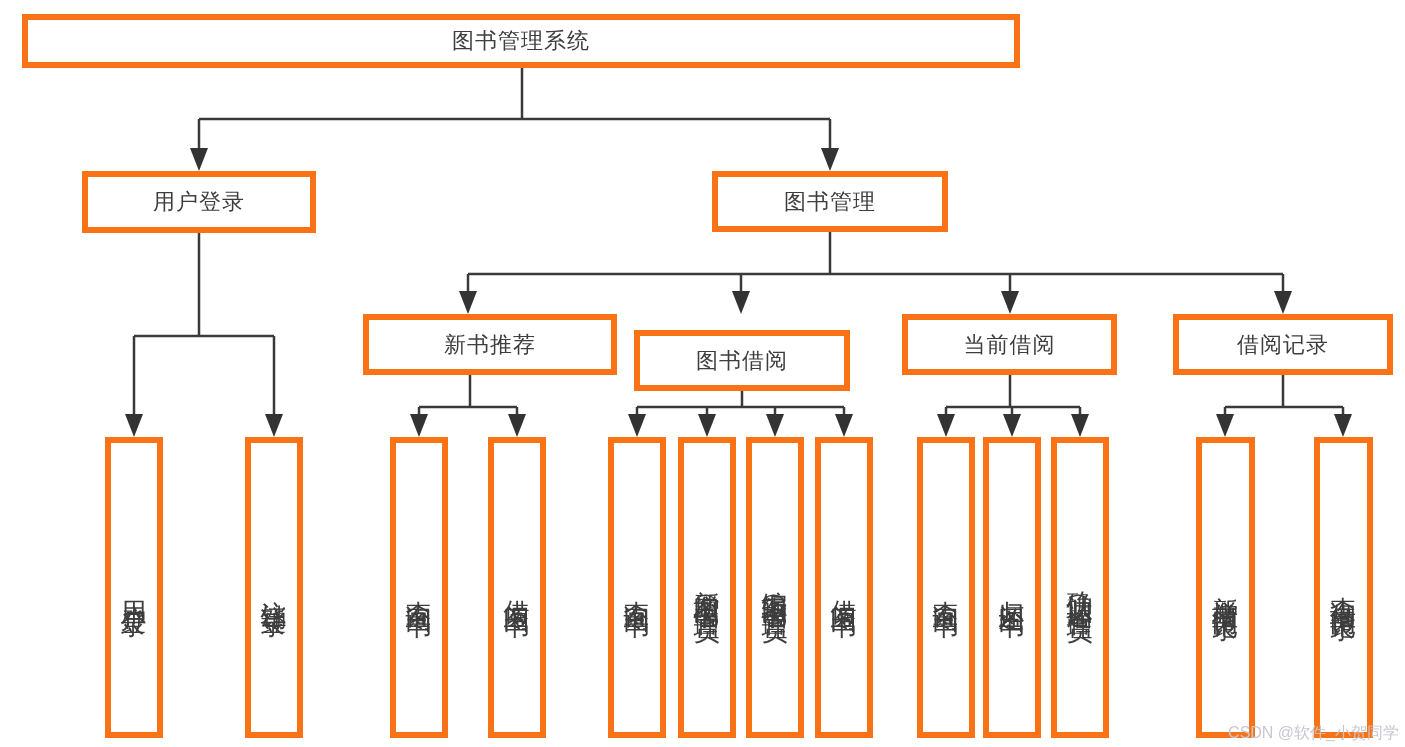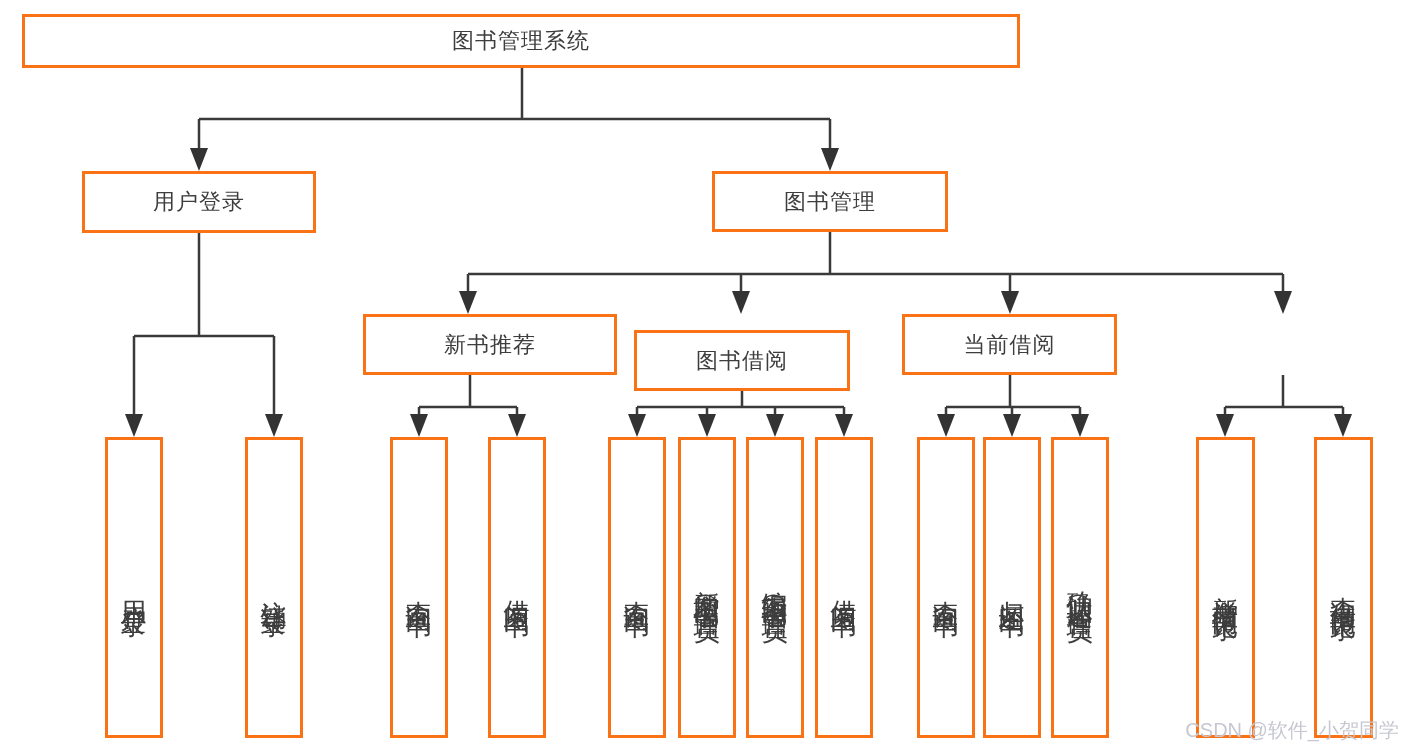--- a/index.html
+++ b/index.html
@@ -23,21 +23,21 @@
     fill: none;
   }
   svg.connectors polygon {
     fill: #333333;
     stroke: none;
   }
   .node {
     position: absolute;
     box-sizing: border-box;
     background: #ffffff;
-    border: 3px solid #f97316;
+    border: 6px solid #f97316;
     color: #3d3d3d;
     display: flex;
     align-items: center;
     justify-content: center;
     text-align: center;
     z-index: 2;
   }
   .node.h {
     font-size: 22px;
     letter-spacing: 1px;
@@ -46,21 +46,21 @@
   .node.v {
     writing-mode: vertical-rl;
     font-size: 26px;
     letter-spacing: 4px;
     line-height: 1;
   }
   .watermark {
     position: absolute;
     right: 6px;
     bottom: 3px;
-    font-size: 20px;
+    font-size: 16px;
     color: #c7c7d1;
     z-index: 3;
     white-space: nowrap;
   }
 </style>
 </head>
 <body>
 
 <div class="stage">
 
@@ -104,20 +104,21 @@
   </svg>
 
   <div class="node h" style="left:22px; top:14px; width:998px; height:54px;">图书管理系统</div>
 
   <div class="node h" style="left:82px; top:171px; width:234px; height:62px;">用户登录</div>
   <div class="node h" style="left:712px; top:171px; width:236px; height:61px;">图书管理</div>
 
   <div class="node h" style="left:363px; top:314px; width:254px; height:61px;">新书推荐</div>
   <div class="node h" style="left:634px; top:330px; width:216px; height:61px;">图书借阅</div>
   <div class="node h" style="left:902px; top:314px; width:215px; height:61px;">当前借阅</div>
+  <div class="node h" style="left:1173px; top:314px; width:220px; height:61px;">借阅记录</div>
 
   <div class="node v" style="left:105px; top:437px; width:58px; height:301px;">用户登录</div>
   <div class="node v" style="left:245px; top:437px; width:58px; height:301px;">注销登录</div>
 
   <div class="node v" style="left:390px; top:437px; width:58px; height:301px;">查询图书</div>
   <div class="node v" style="left:488px; top:437px; width:58px; height:301px;">借阅图书</div>
 
   <div class="node v" style="left:608px; top:437px; width:58px; height:301px;">查询图书</div>
   <div class="node v" style="left:678px; top:437px; width:58px; height:301px;">新增图书（管理员）</div>
   <div class="node v" style="left:746px; top:437px; width:58px; height:301px;">编辑图书（管理员）</div>

